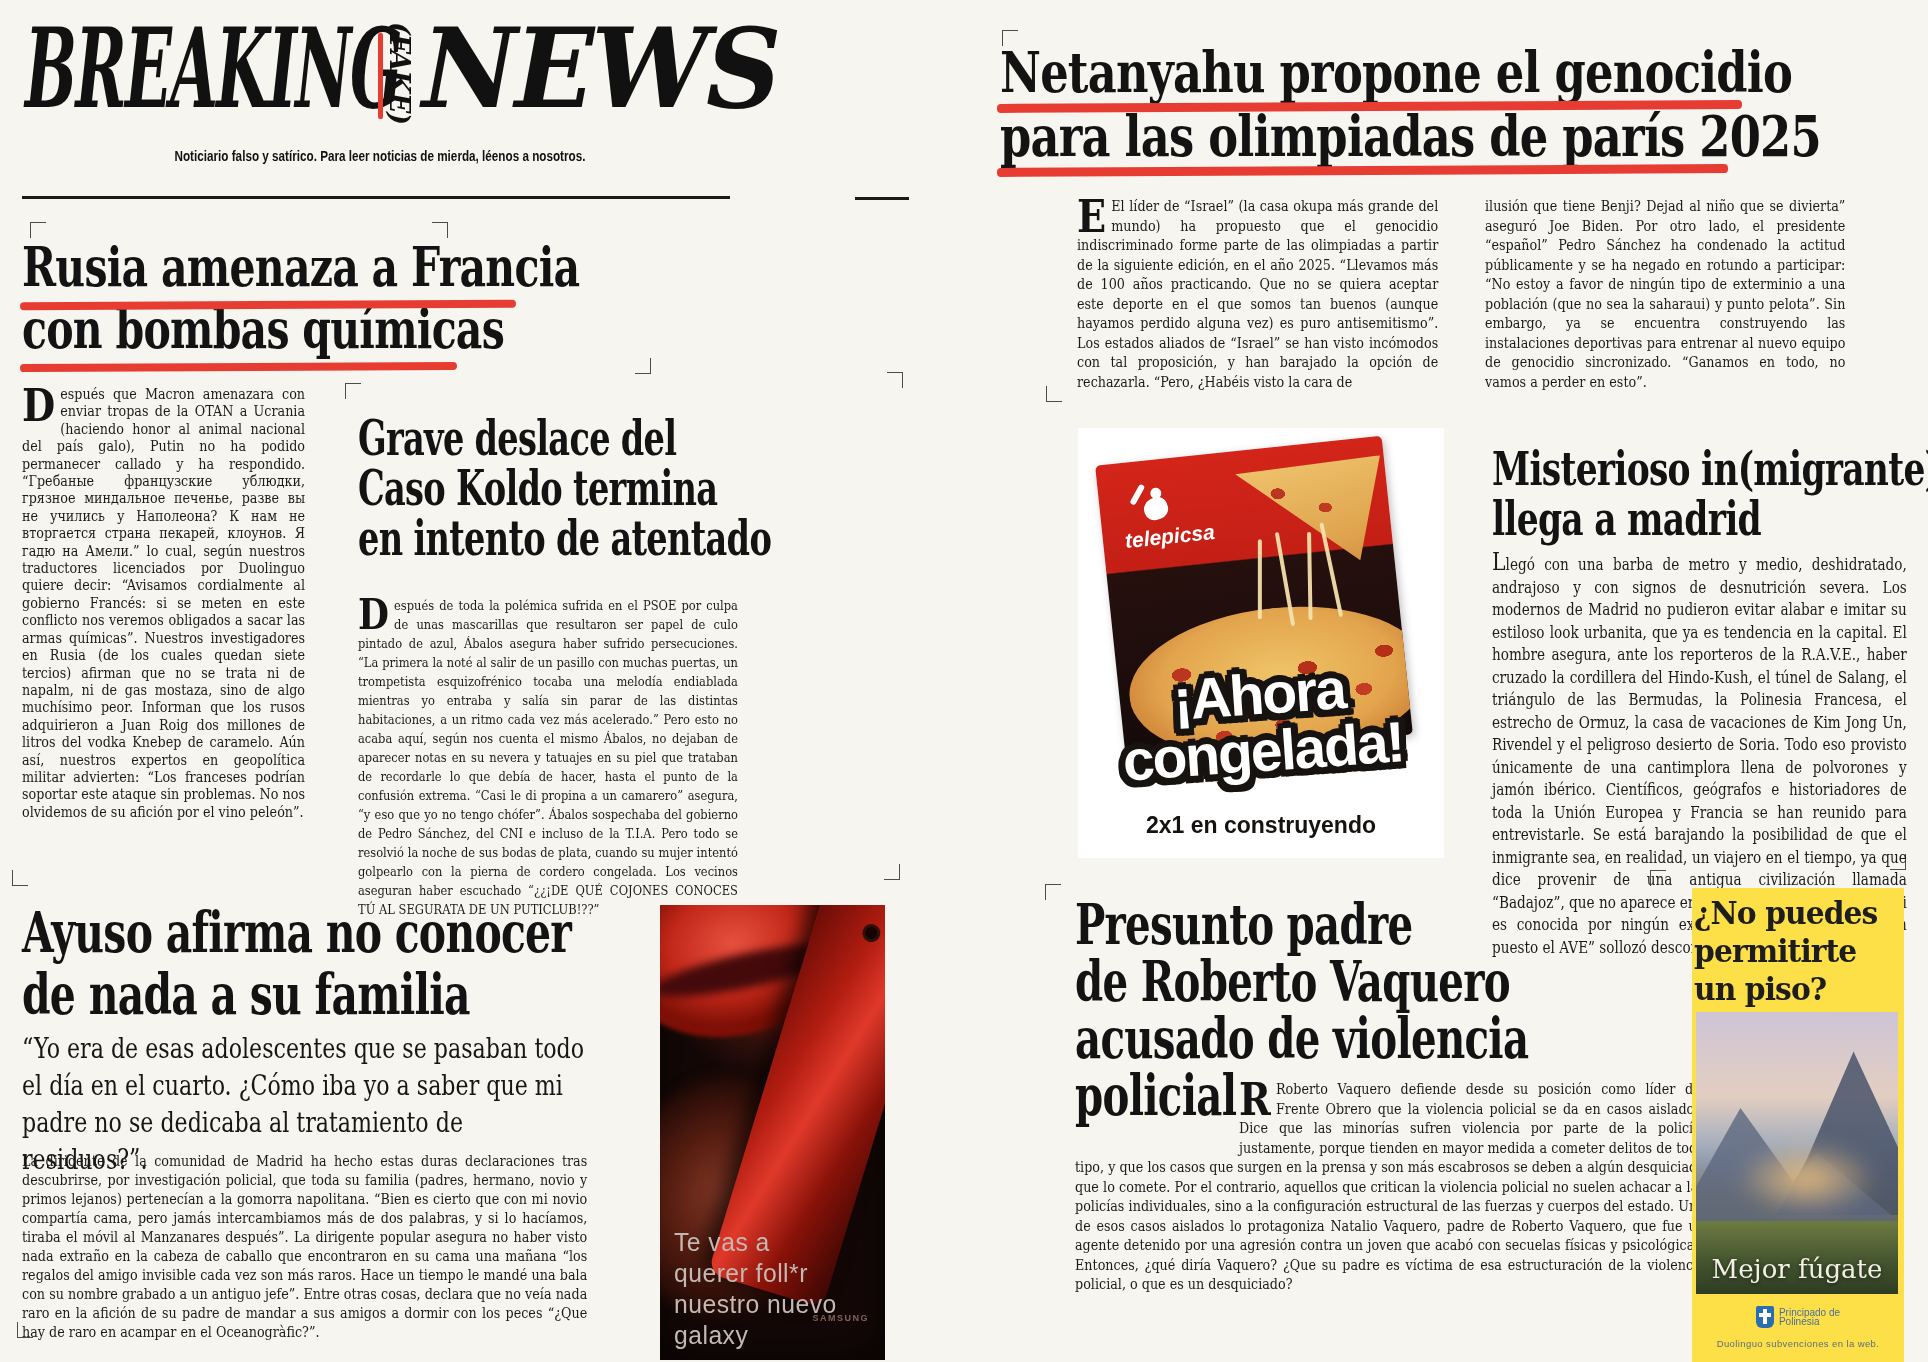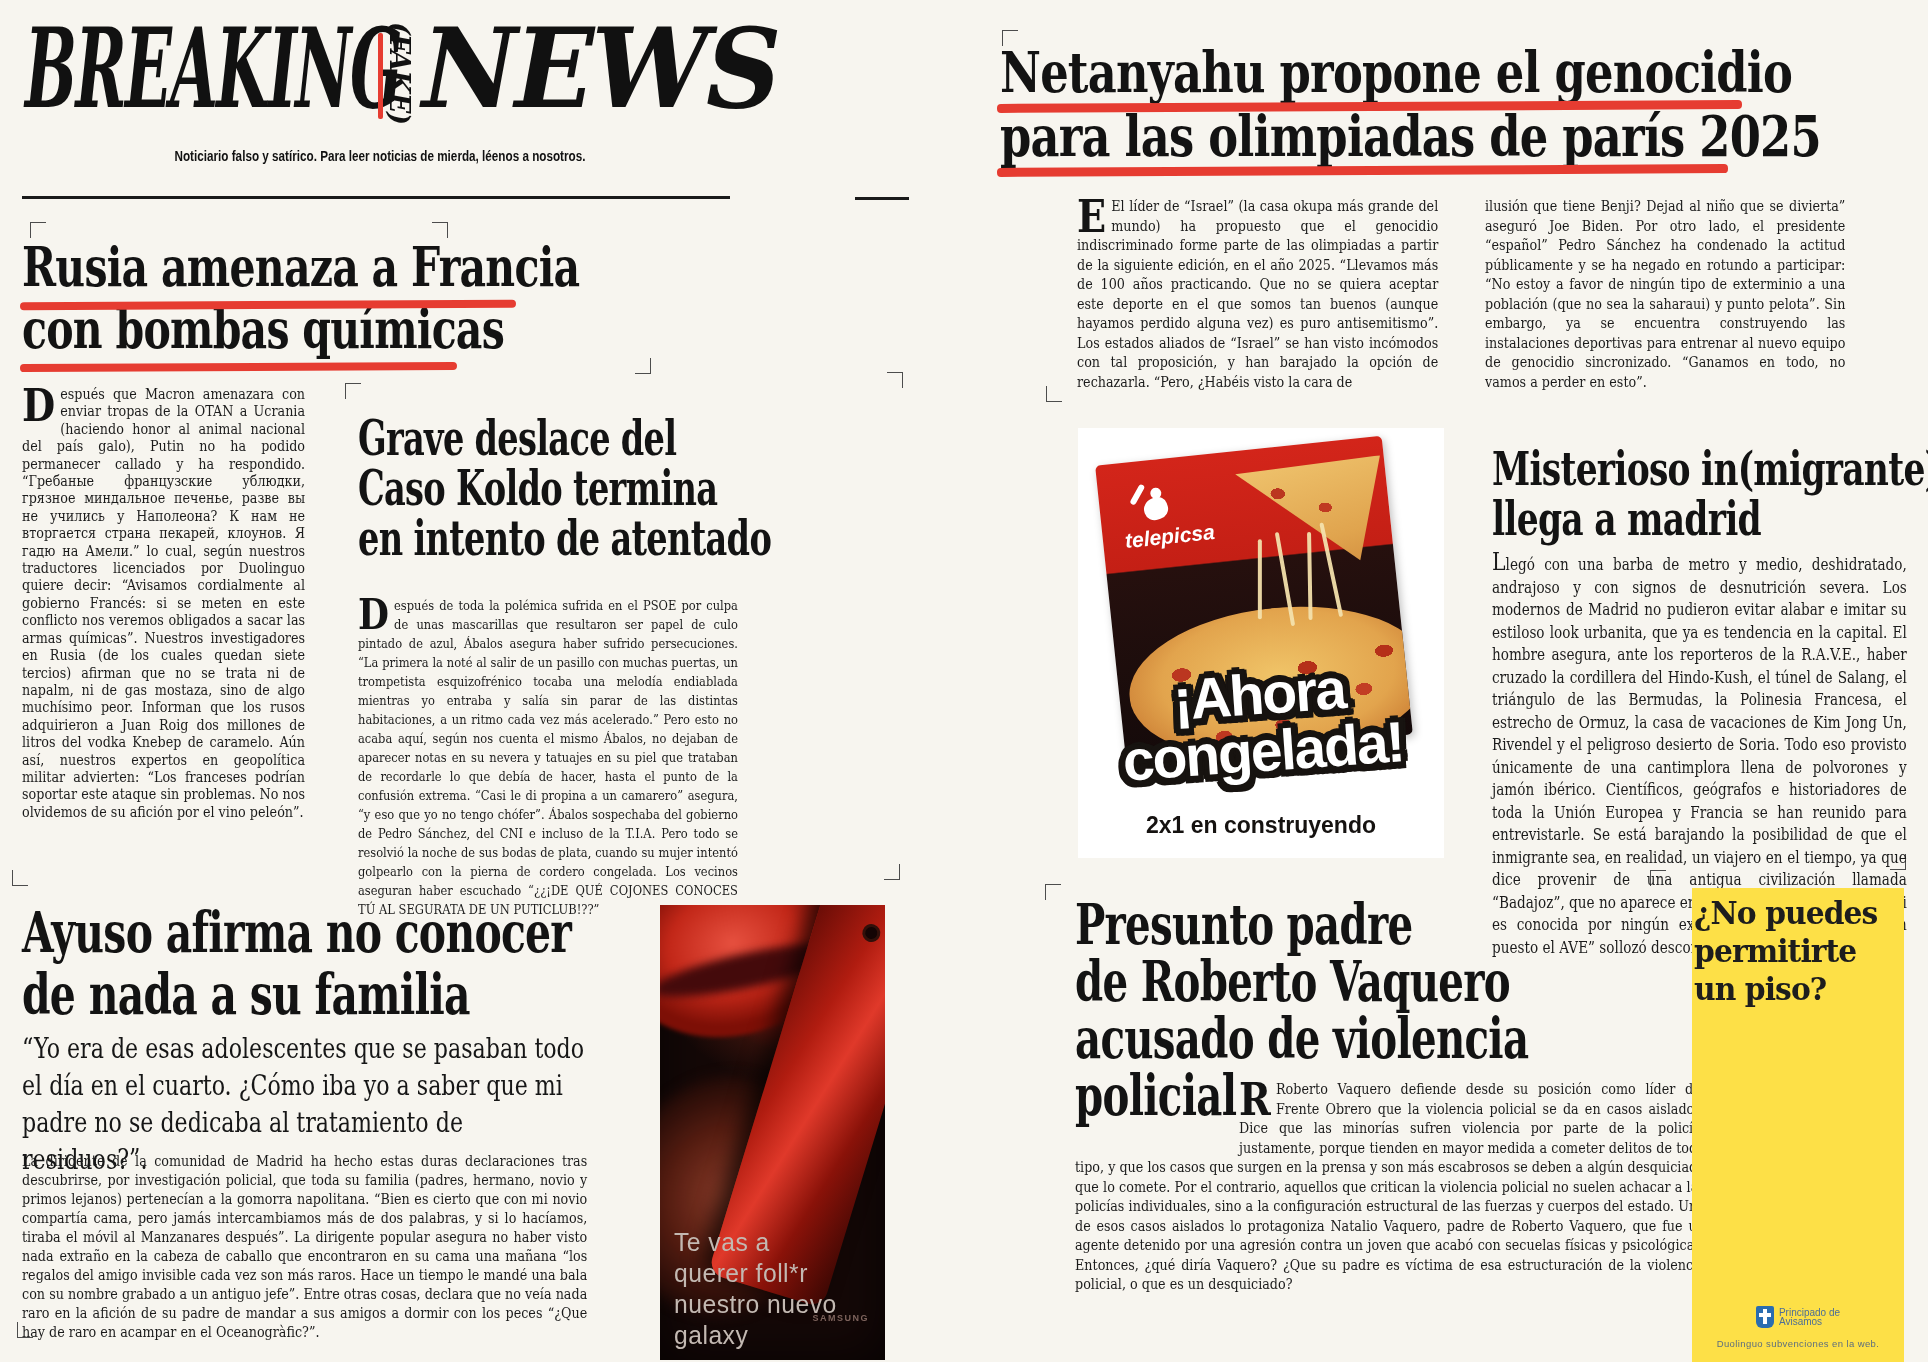--- a/index.html
+++ b/index.html
@@ -236,23 +236,30 @@
     </div>
     <div class="gx-brand">SAMSUNG</div>
   </div>
 
   <div class="ad-piso">
     <div class="ps-head">
       <div>¿No puedes</div>
       <div>permitirte</div>
       <div>un piso?</div>
     </div>
+    <div class="ps-photo">
+      <div class="ps-m1"></div>
+      <div class="ps-m2"></div>
+      <div class="ps-glow"></div>
+      <div class="ps-green"></div>
+      <div class="ps-overlay">Mejor fúgate</div>
+    </div>
     <div class="ps-logo">
       <div class="ps-shield"></div>
       <div class="ps-org">
         <div>Principado de</div>
-        <div>Avisamos</div>
+        <div>Polinesia</div>
       </div>
     </div>
     <div class="ps-fine">Duolinguo subvenciones en la web.</div>
   </div>
 
 </div>
 
 </body></html>

